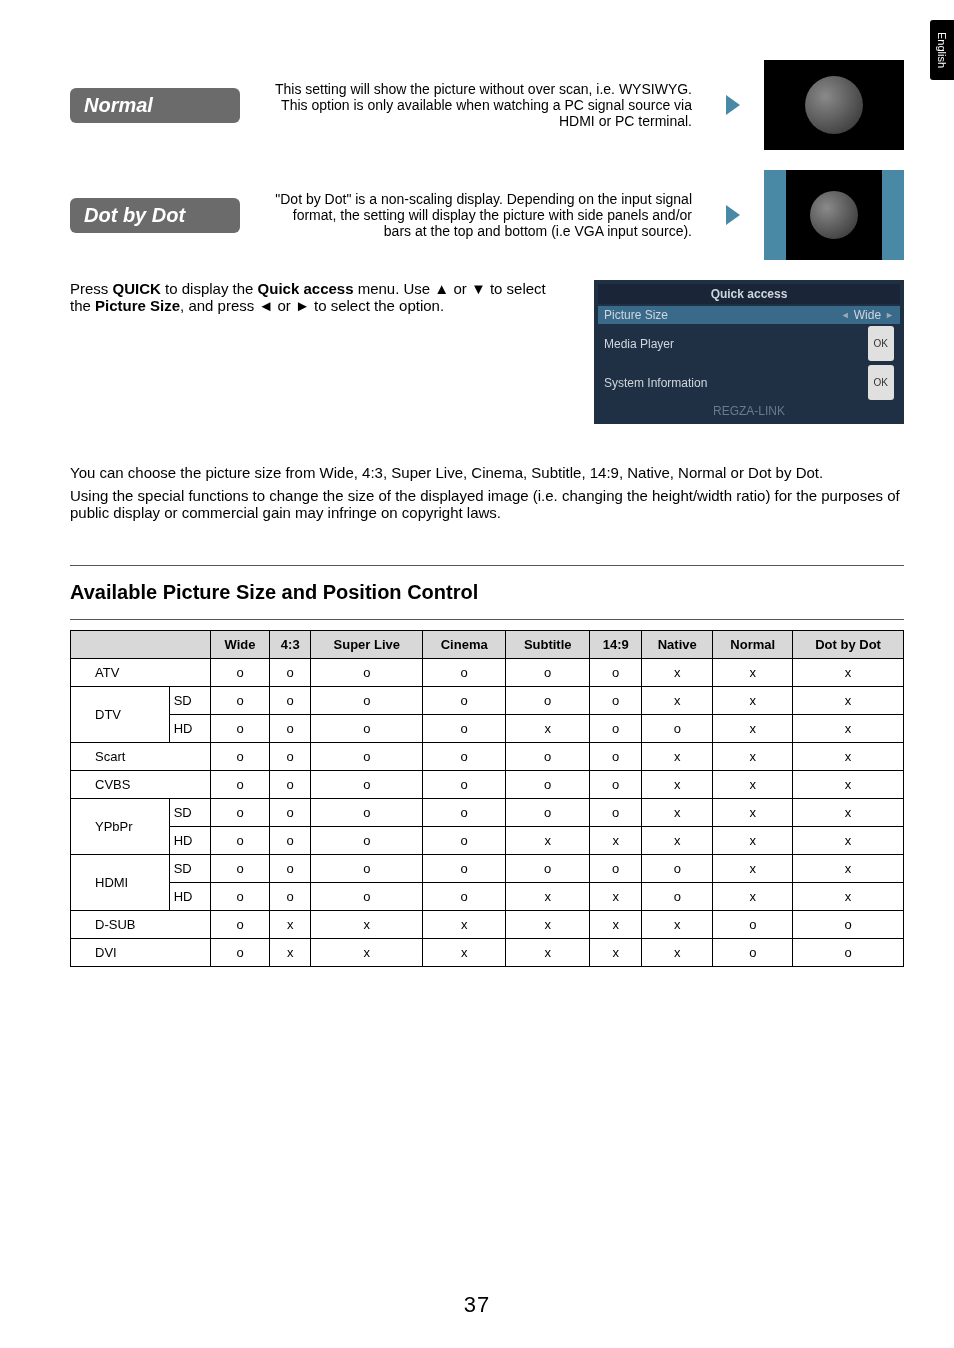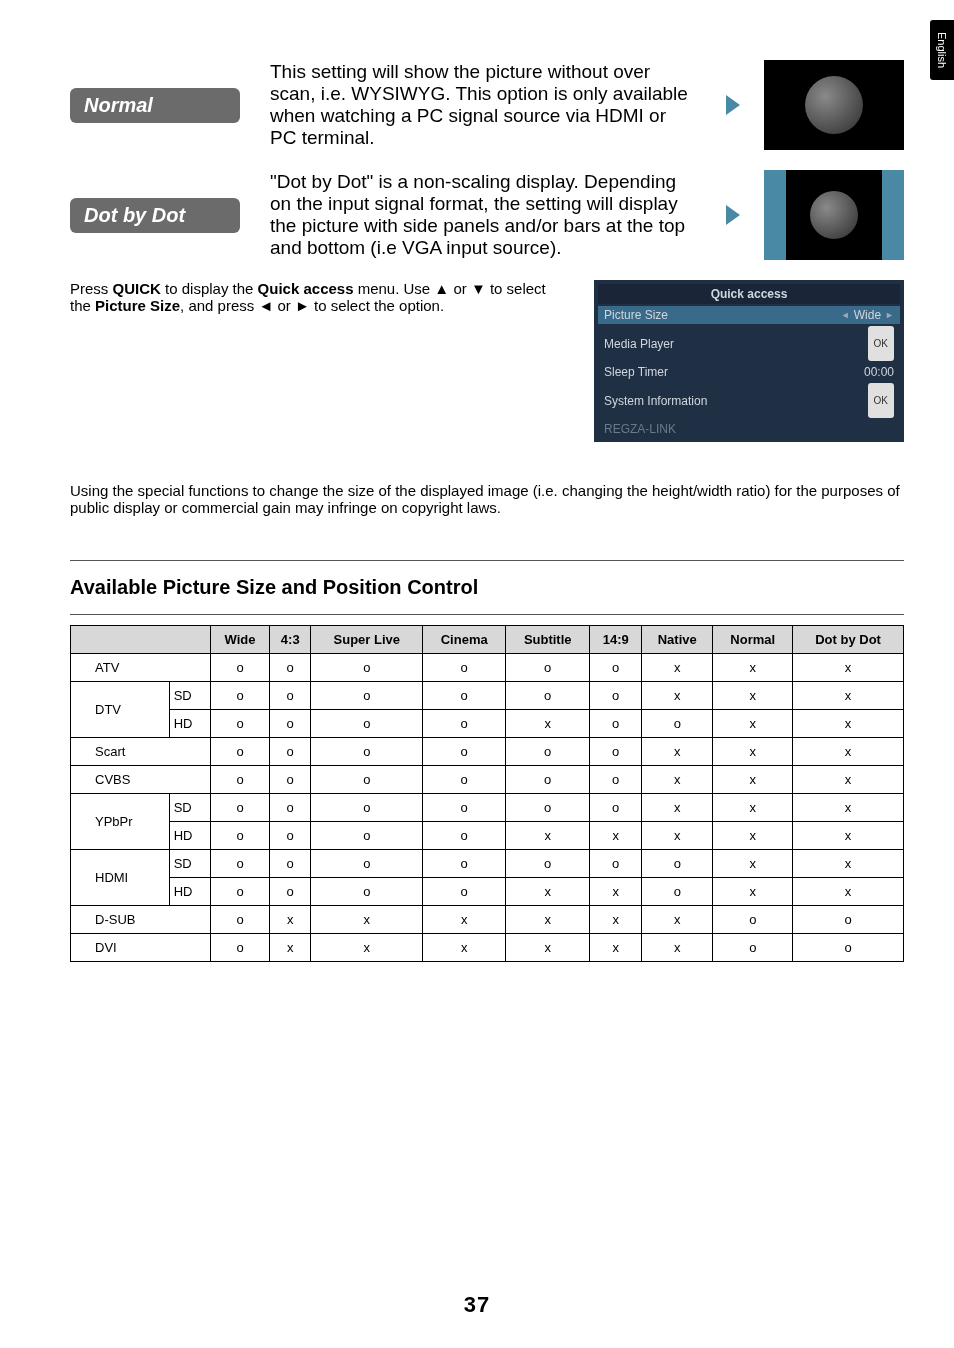--- a/index.html
+++ b/index.html
@@ -1,54 +1,54 @@
 <!DOCTYPE html>
 <html><head>
 <meta charset="utf-8">
 <style>
   * { box-sizing: border-box; margin: 0; padding: 0; }
   body { font-family: Arial, Helvetica, sans-serif; background: #fff; width: 954px; height: 1348px; position: relative; color: #000; font-size: 14px; }
   .page-tab { position: absolute; right: 0; top: 20px; background: #000; color: #fff; padding: 12px 6px; writing-mode: vertical-rl; font-size: 11px; border-radius: 3px 0 0 3px; }
   .content { padding: 60px 50px 20px 70px; }
   .mode-row { display: flex; align-items: center; gap: 20px; margin-bottom: 20px; }
   .mode-label { background: #6b6b6b; color: #fff; font-style: italic; font-weight: bold; padding: 6px 14px; border-radius: 6px; width: 170px; font-size: 20px; }
-  .mode-desc { flex: 1; text-align: left; font-size: 19px; padding: 0 10px; }
+  .mode-desc { flex: 1; text-align: right; font-size: 14px; padding: 0 10px; }
   .pic-frame { width: 140px; height: 90px; background: #000; display: flex; align-items: center; justify-content: center; position: relative; }
   .pic-frame::before { content: ""; display: block; background: radial-gradient(circle at 35% 35%, #8a8a8a, #2b2b2b); border-radius: 50%; }
   .pic-frame.normal::before { width: 58px; height: 58px; }
   .pic-frame.dotbydot { flex-direction: row; }
   .pic-frame.dotbydot .bar { background: #4a89a6; width: 22px; height: 100%; }
   .pic-frame.dotbydot .ball { width: 48px; height: 48px; background: radial-gradient(circle at 35% 35%, #8a8a8a, #2b2b2b); border-radius: 50%; margin: 0 auto; }
   .pic-frame.dotbydot .center { flex: 1; display: flex; align-items: center; justify-content: center; }
   .arrow-tri { width: 0; height: 0; border-top: 10px solid transparent; border-bottom: 10px solid transparent; border-left: 14px solid #4a89a6; margin: 0 4px; }
 
   .quick-section { display: flex; gap: 30px; margin-top: 20px; align-items: flex-start; }
   .quick-text { flex: 1; font-size: 15px; }
   .quick-panel { width: 310px; background: #203044; color: #cfd6dd; padding: 4px; font-size: 12px; }
   .quick-panel .qp-title { background: #1a2538; padding: 3px 6px; font-weight: bold; margin-bottom: 2px; text-align: center; }
   .qp-row { display: flex; justify-content: space-between; padding: 2px 6px; align-items: center; }
   .qp-row.sel { background: #3a6a8a; }
-  .qp-row.dim { color: #6a7a8a; }
+  .qp-row.dim { color: #6a7a8a; justify-content: center; }
   .qp-val { display: flex; align-items: center; gap: 4px; }
   .tri-l, .tri-r { font-size: 9px; color: #9ab; }
   .ok-box { background: #e0e0e0; color: #333; border-radius: 3px; padding: 12px 6px; font-size: 10px; }
 
   .below-para { margin-top: 40px; font-size: 15px; }
   .below-para p { margin-bottom: 6px; }
 
   .section-head { text-align: left; font-size: 20px; font-weight: bold; border-top: 1px solid #555; border-bottom: 1px solid #555; padding: 15px 0; margin-top: 44px; }
 
   table.avail { width: 100%; border-collapse: collapse; margin-top: 10px; font-size: 13px; }
   table.avail th, table.avail td { border: 1px solid #000; text-align: center; padding: 6px 4px; }
   table.avail th { background: #d8d8d8; font-weight: bold; }
   table.avail th.first-col { background: #d8d8d8; }
   table.avail td.rowhead { text-align: left; padding-left: 24px; }
   table.avail td.sub { text-align: left; }
 
-  .page-num { text-align: center; font-weight: bold; font-size: 22px; letter-spacing: 1px; position: absolute; bottom: 30px; width: 100%; left: 0; margin-top: 44px; }
+  .page-num { text-align: center; font-weight: normal; font-size: 22px; letter-spacing: 1px; position: absolute; bottom: 30px; width: 100%; left: 0; margin-top: 44px; }
 </style>
 </head>
 <body>
 
 <div class="page-tab">English</div>
 
 <div class="content">
 
   <div class="mode-row">
     <div class="mode-label">Normal</div>
@@ -82,35 +82,32 @@
           <span class="tri-l">◄</span>
           <span>Wide</span>
           <span class="tri-r">►</span>
         </span>
       </div>
       <div class="qp-row">
         <span>Media Player</span>
         <span class="ok-box">OK</span>
       </div>
       <div class="qp-row">
-        <span>Sleep Timer</span>
-        <span>00:00</span>
-      </div>
-      <div class="qp-row">
         <span>System Information</span>
         <span class="ok-box">OK</span>
       </div>
       <div class="qp-row dim">
         <span>REGZA-LINK</span>
         <span></span>
       </div>
     </div>
   </div>
 
   <div class="below-para">
+    <p>You can choose the picture size from Wide, 4:3, Super Live, Cinema, Subtitle, 14:9, Native, Normal or Dot by Dot.</p>
     <p>Using the special functions to change the size of the displayed image (i.e. changing the height/width ratio) for the purposes of public display or commercial gain may infringe on copyright laws.</p>
   </div>
 
   <div class="section-head">Available Picture Size and Position Control</div>
 
   <table class="avail">
     <thead>
       <tr>
         <th class="first-col" colspan="2"></th>
         <th>Wide</th>

